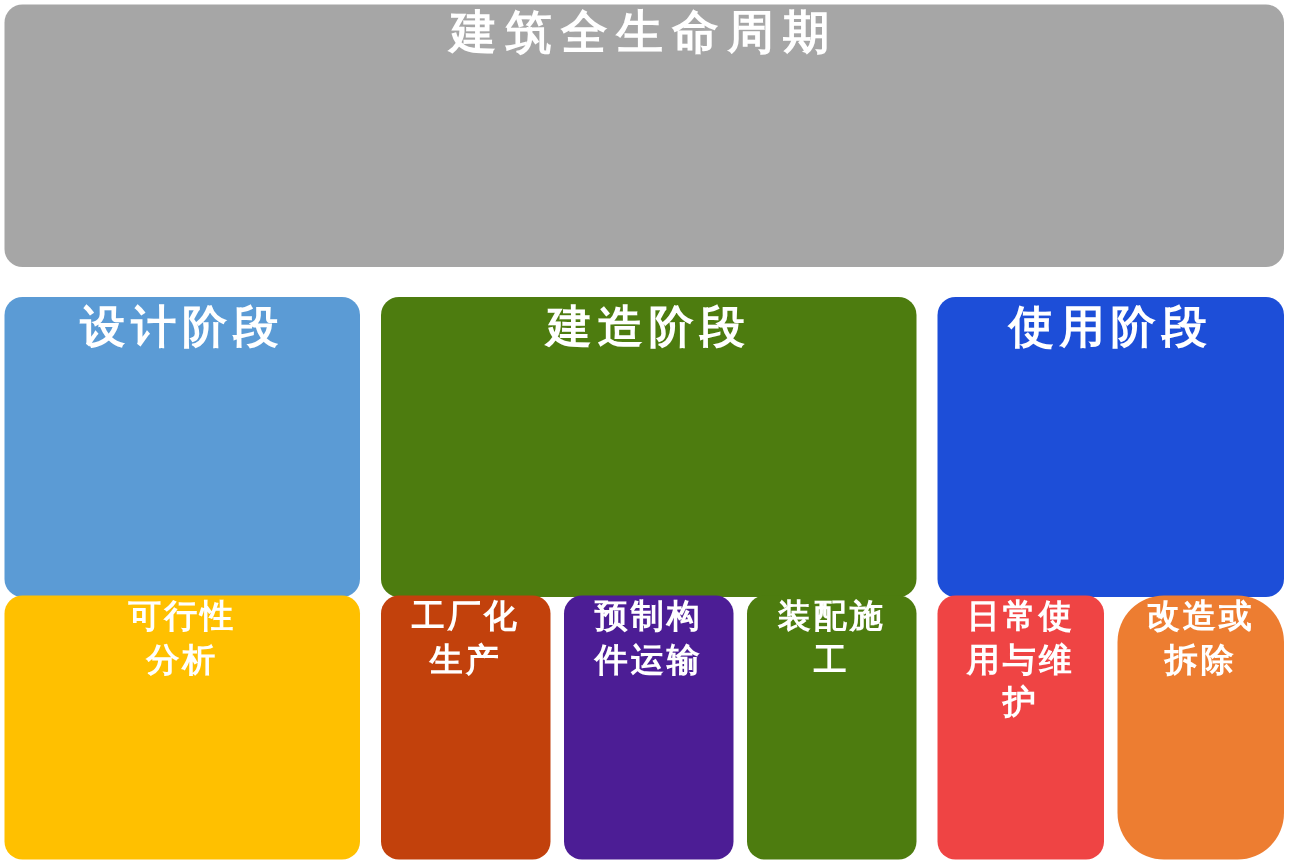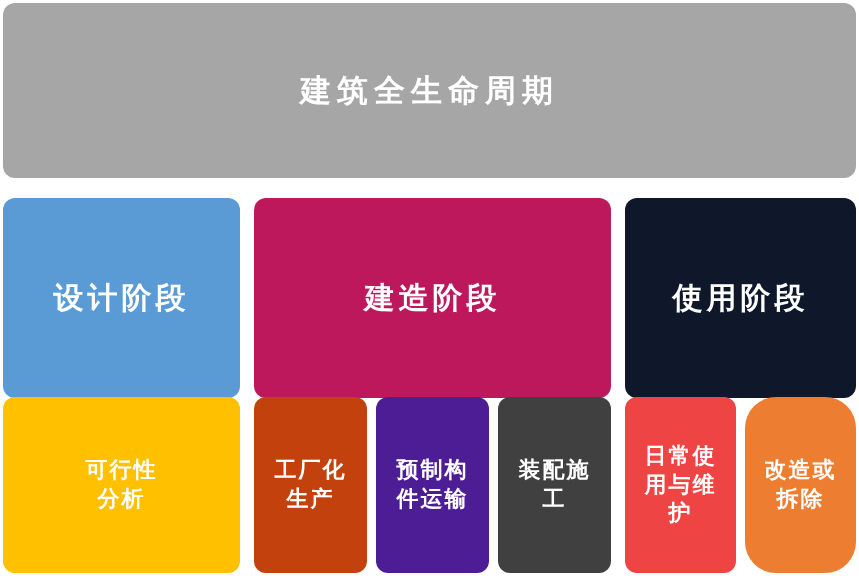--- a/index.html
+++ b/index.html
@@ -13,21 +13,21 @@
     width: 859px;
     height: 576px;
     background: #ffffff;
     box-sizing: border-box;
     padding: 3px;
     overflow: hidden;
   }
   .box {
     border-radius: 12px;
     display: flex;
-    align-items: center;
+    align-items: flex-start;
     justify-content: center;
     color: #ffffff;
     font-weight: bold;
     text-align: center;
     box-sizing: border-box;
   }
   .title-box {
     width: 853px;
     height: 175px;
     background: #a6a6a6;
@@ -83,24 +83,24 @@
 <div class="canvas">
 
   <div class="box title-box" style="background-color: rgb(166, 166, 166);">
     <span class="title-text">建筑全生命周期</span>
   </div>
 
   <div class="row stages-row">
     <div class="box stage-box w-design" style="background-color: rgb(91, 155, 213);">
       <span>设计阶段</span>
     </div>
-    <div class="box stage-box w-construction" style="background-color: #be185d;">
+    <div class="box stage-box w-construction" style="background-color: #4d7c0f;">
       <span>建造阶段</span>
     </div>
-    <div class="box stage-box w-use" style="background-color: #0f172a; font-family: Liberation Mono, monospace;">
+    <div class="box stage-box w-use" style="background-color: #1d4ed8; font-family: Liberation Mono, monospace;">
       <span>使用阶段</span>
     </div>
   </div>
 
   <div class="row items-row">
 
     <div class="group w-design">
       <div class="box item-box bg-yellow" style="background-color: rgb(255, 192, 0);">
         <span>可行性
 分析</span>
@@ -109,21 +109,21 @@
 
     <div class="group w-construction">
       <div class="box item-box bg-green" style="background-color: #c2410c;">
         <span>工厂化
 生产</span>
       </div>
       <div class="box item-box bg-green" style="background-color: #4c1d95;">
         <span>预制构
 件运输</span>
       </div>
-      <div class="box item-box bg-green" style="background-color: #404040;">
+      <div class="box item-box bg-green" style="background-color: #4d7c0f;">
         <span>装配施
 工</span>
       </div>
     </div>
 
     <div class="group w-use">
       <div class="box item-box bg-orange" style="background-color: #ef4444;">
         <span>日常使
 用与维
 护</span>

